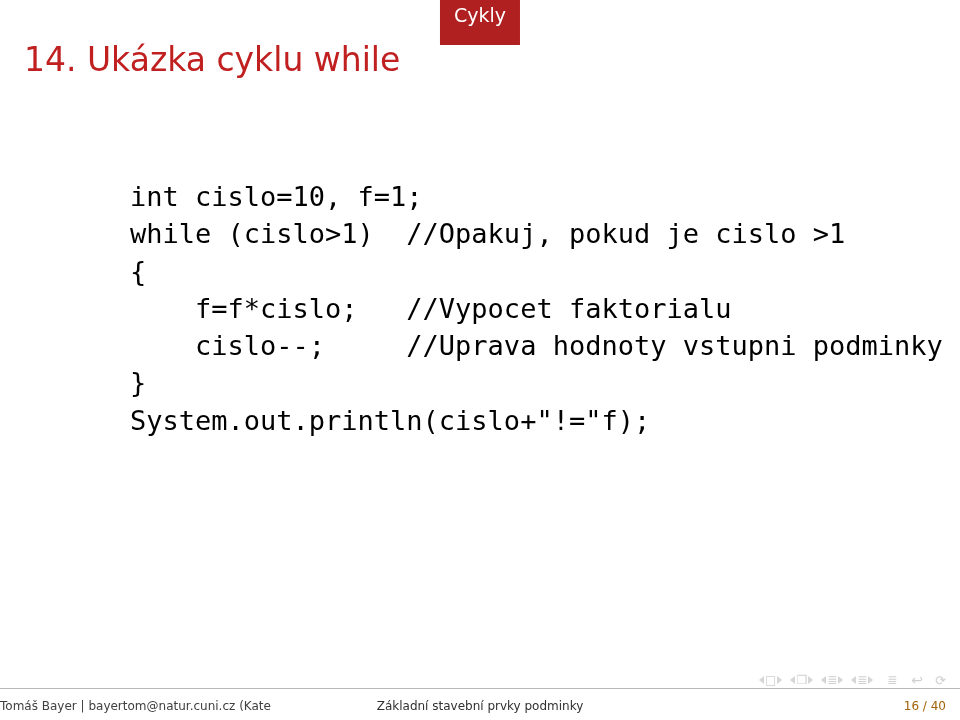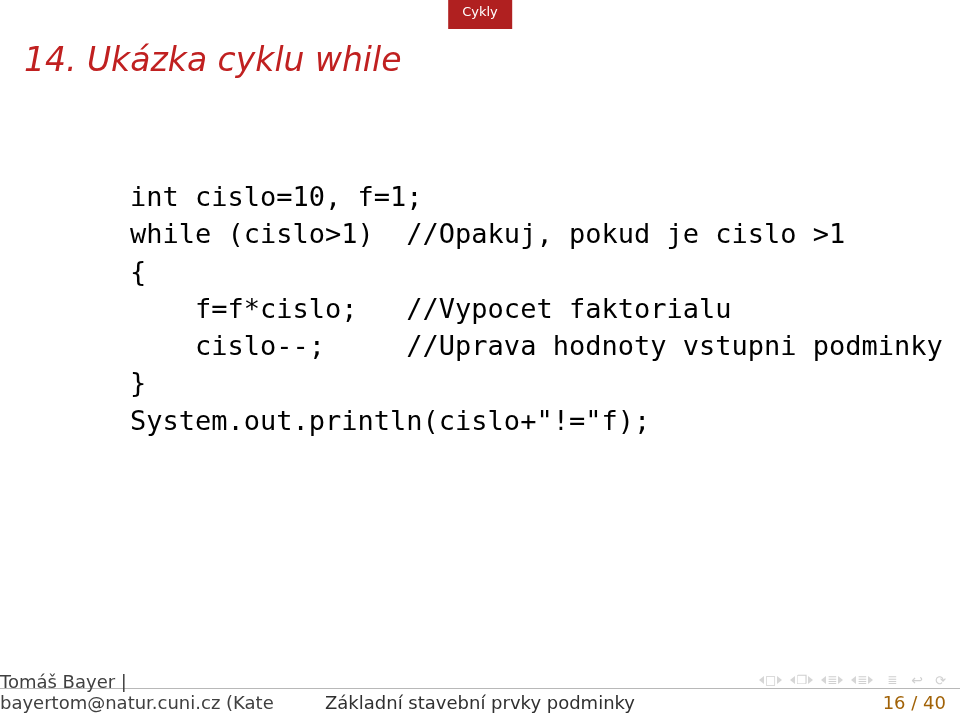--- a/index.html
+++ b/index.html
@@ -17,32 +17,31 @@
     height: 720px;
     position: relative;
   }
   .section-tab {
     position: absolute;
     top: 0;
     left: 50%;
     transform: translateX(-50%);
     background: #b02020;
     color: #ffffff;
-    font-size: 13px;
-    padding: 4px 14px 9px 14px;
+    font-size: 19px;
+    padding: 4px 14px 18px 14px;
     line-height: 1.2;
   }
   .title {
     position: absolute;
     top: 40px;
     left: 24px;
     color: #c02020;
     font-size: 33px;
     font-weight: 400;
-    font-style: italic;
   }
   .codeblock {
     position: absolute;
     top: 178px;
     left: 130px;
     font-family: "DejaVu Sans Mono", "Liberation Mono", Consolas, monospace;
     font-size: 27px;
     line-height: 1.38;
     color: #000;
     white-space: pre;
@@ -56,21 +55,21 @@
     background: #b8b8b8;
   }
   .footer {
     position: absolute;
     bottom: 0;
     left: 0;
     width: 960px;
     height: 31px;
     display: flex;
     align-items: center;
-    font-size: 18px;
+    font-size: 12px;
     color: #404040;
   }
   .author {
     position: absolute;
     left: 0;
     bottom: 7px;
     width: 330px;
     overflow: hidden;
   }
   .presentation-title {

